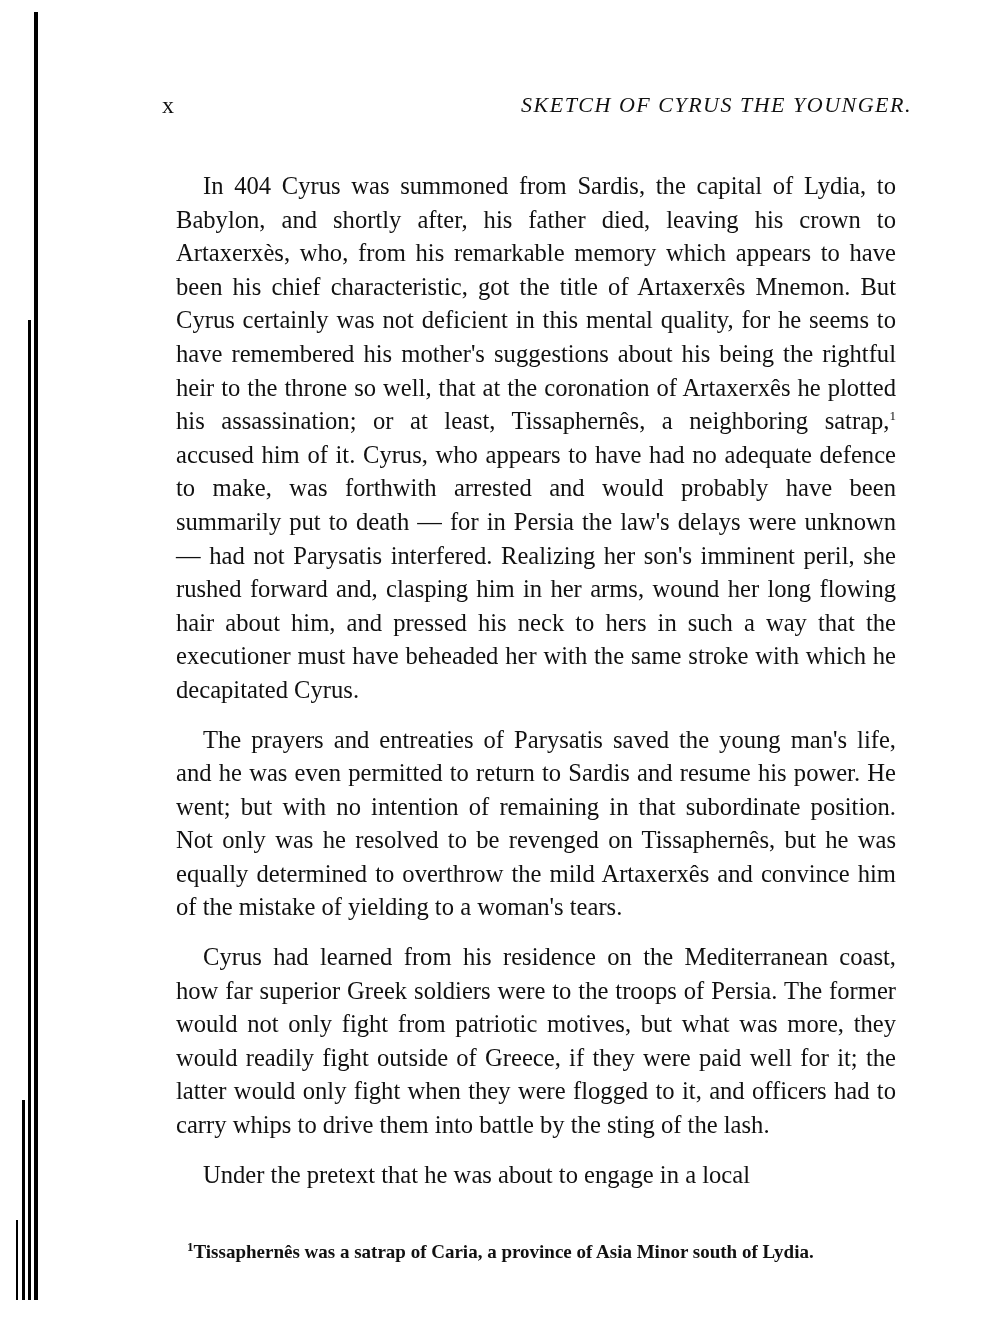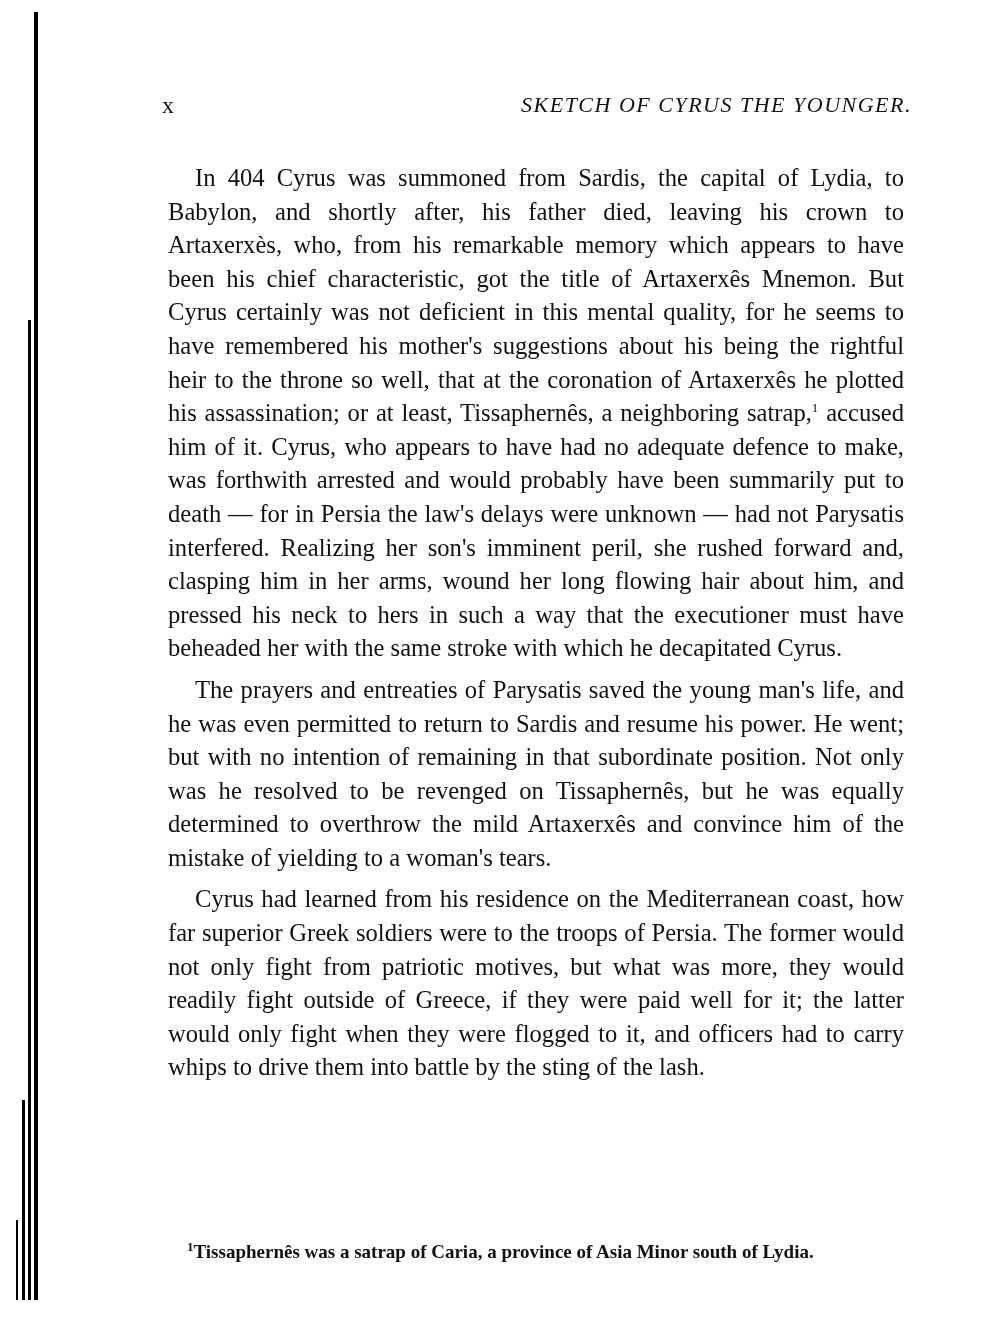--- a/index.html
+++ b/index.html
@@ -5,21 +5,21 @@
   html, body { margin:0; padding:0; background:#ffffff; }
   body { width:1000px; height:1340px; position:relative; overflow:hidden; font-family:"Liberation Serif","DejaVu Serif",serif; color:#111; }
   .binding { position:absolute; top:12px; bottom:40px; left:34px; width:4px; background:#000; }
   .binding2 { position:absolute; top:320px; bottom:40px; left:28px; width:3px; background:#000; }
   .binding3 { position:absolute; top:1100px; bottom:40px; left:22px; width:3px; background:#000; }
   .binding4 { position:absolute; top:1220px; bottom:40px; left:16px; width:2px; background:#000; }
   .header { position:absolute; top:92px; left:162px; width:750px; height:30px; }
   .page-num { position:absolute; left:0; top:0; font-size:24px; }
   .running-title { position:absolute; left:0; right:0; top:0; text-align:right; font-style:italic; font-size:22px; letter-spacing:1.5px; }
   .body-text { position:absolute; top:153px; left:160px; width:752px; font-size:24.6px; line-height:33.6px; text-align:justify; }
-  .body-text p { margin:8px; text-indent:27px; }
+  .body-text p { margin:16px; text-indent:27px; }
   sup { font-size:13px; line-height:0; vertical-align:super; }
   .footnote { position:absolute; top:1238px; left:160px; width:752px; font-size:19px; line-height:27px; text-align:justify;font-weight:bold; }
   .footnote p { margin:0; text-indent:27px; }
 </style>
 </head>
 <body>
 
 <div class="binding"></div>
 <div class="binding2"></div>
 <div class="binding3"></div>
@@ -27,17 +27,18 @@
 
 <div class="header">
   <span class="page-num">x</span>
   <div class="running-title">SKETCH OF CYRUS THE YOUNGER.</div>
 </div>
 
 <div class="body-text">
   <p><span>In 404 Cyrus was summoned from Sardis, the capital of Lydia, to Babylon, and shortly after, his father died, leaving his crown to Artaxerxès, who, from his remarkable memory which appears to have been his chief characteristic, got the title of Artaxerxês Mnemon. But Cyrus certainly was not deficient in this mental quality, for he seems to have remembered his mother's suggestions about his being the rightful heir to the throne so well, that at the coronation of Artaxerxês he plotted his assassination; or at least, Tissaphernês, a neighboring satrap,</span><sup>1</sup><span> accused him of it. Cyrus, who appears to have had no adequate defence to make, was forthwith arrested and would probably have been summarily put to death — for in Persia the law's delays were unknown — had not Parysatis interfered. Realizing her son's imminent peril, she rushed forward and, clasping him in her arms, wound her long flowing hair about him, and pressed his neck to hers in such a way that the executioner must have beheaded her with the same stroke with which he decapitated Cyrus.</span></p>
   <p>The prayers and entreaties of Parysatis saved the young man's life, and he was even permitted to return to Sardis and resume his power. He went; but with no intention of remaining in that subordinate position. Not only was he resolved to be revenged on Tissaphernês, but he was equally determined to overthrow the mild Artaxerxês and convince him of the mistake of yielding to a woman's tears.</p>
   <p>Cyrus had learned from his residence on the Mediterranean coast, how far superior Greek soldiers were to the troops of Persia. The former would not only fight from patriotic motives, but what was more, they would readily fight outside of Greece, if they were paid well for it; the latter would only fight when they were flogged to it, and officers had to carry whips to drive them into battle by the sting of the lash.</p>
+  <p>Under the pretext that he was about to engage in a local</p>
 </div>
 
 <div class="footnote">
   <p><sup>1</sup><span>Tissaphernês was a satrap of Caria, a province of Asia Minor south of Lydia.</span></p>
 </div>
 
 </body></html>

